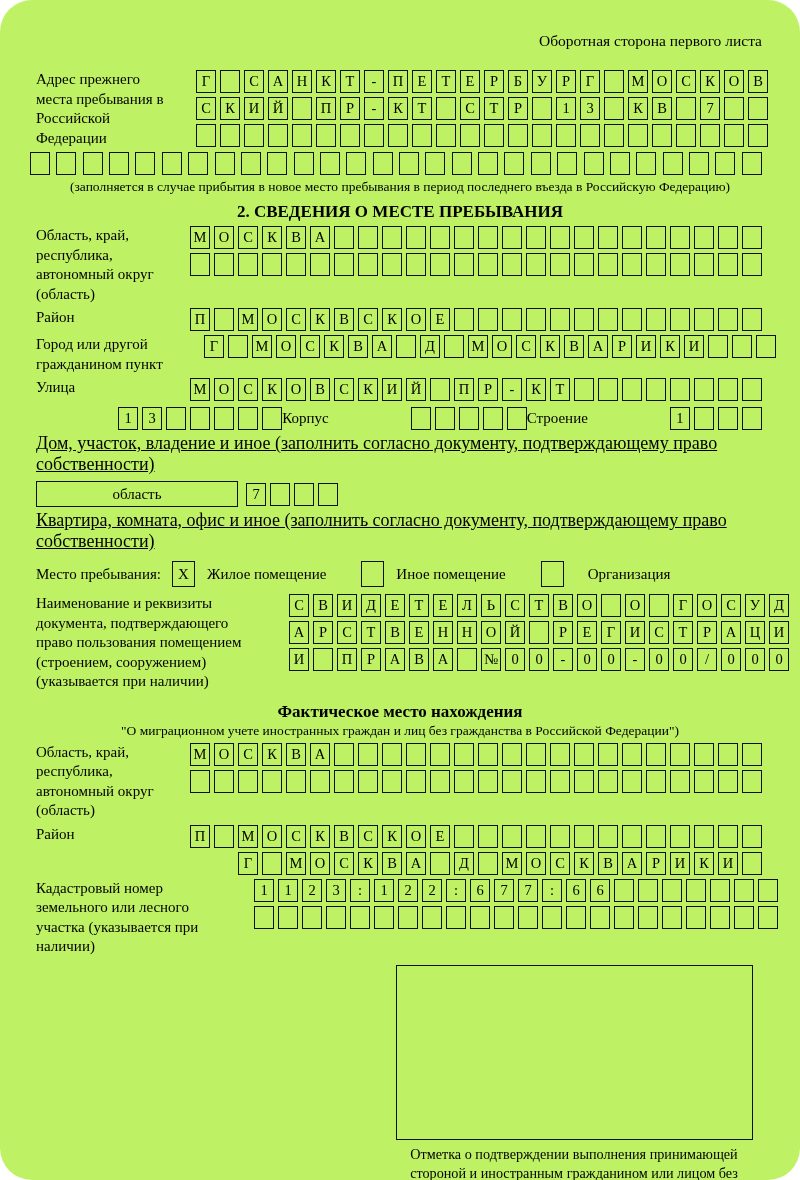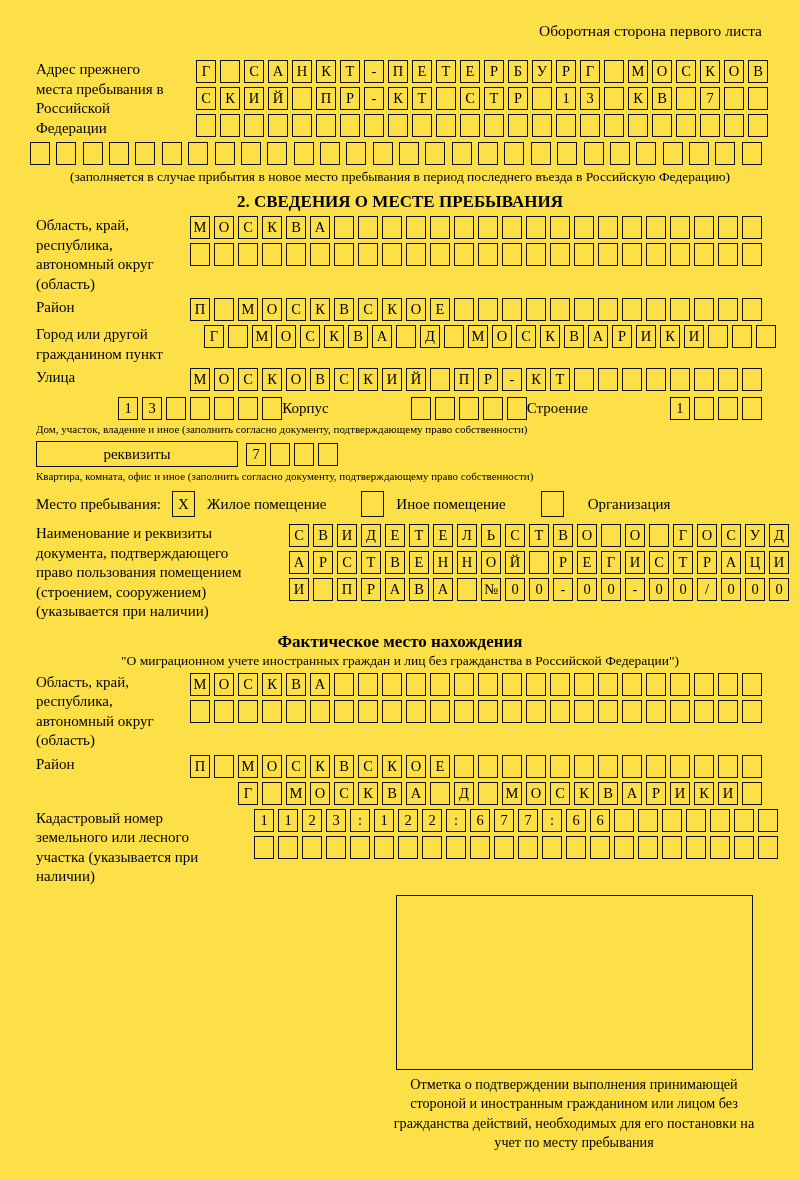--- a/index.html
+++ b/index.html
@@ -1,23 +1,24 @@
 <!DOCTYPE html>
 <html><head>
 <meta charset="utf-8">
 <style>
   html,body{margin:0;padding:0;background:#fff;}
   .page{
     position:relative;
     width:800px;height:1180px;
     box-sizing:border-box;
-    padding-top:22px;
-    background:#fde047;color:#000;
+    padding-top:32px;
+    background:#bef264;color:#000;
     font-family:"Liberation Serif","DejaVu Serif",serif;
     overflow:hidden;
+    border-radius:32px;
   }
   .backnote{text-align:right;margin-right:38px;font-size:15.5px;}
   .frow{display:flex;margin:4px 38px 0 36px;gap:28px;}
   .mt20{margin-top:20px;}
   .lbl{font-size:15px;line-height:1.3;flex-shrink:0;}
   .w132{width:132px;}
   .w118{width:118px;}
   .w140{width:140px;}
   .w80{width:80px;}
   .w225{width:225px;}
@@ -25,21 +26,21 @@
   .boxcol{margin-left:auto;display:flex;flex-direction:column;gap:4px;}
   .cells{display:flex;gap:4px;margin-left:auto;}
   .cell{
     width:20px;height:23px;box-sizing:border-box;
     border:1.5px solid #121212;
     display:flex;align-items:center;justify-content:center;
     font-size:14.5px;line-height:1;flex-shrink:0;
   }
   .fullrow{margin:4px 38px 0 30px;justify-content:space-between;}
   .caption{font-size:13.5px;text-align:center;margin-top:4px;}
-  .caption-left{font-size:11px;margin:3px 38px 0 36px;}
+  .caption-left{font-size:18px;margin:3px 38px 0 36px;text-decoration:underline;}
   .title{font-weight:bold;text-align:center;font-size:17px;margin-top:7px;}
   .houserow{display:flex;align-items:center;justify-content:space-between;margin:6px 38px 0 36px;}
   .namedbox{
     border:1.5px solid #121212;height:26px;box-sizing:border-box;
     display:flex;align-items:center;justify-content:center;font-size:15px;flex-shrink:0;
   }
   .w166{width:166px;}
   .w202{width:202px;}
   .inlbl{font-size:15px;white-space:nowrap;}
   .aptrow{display:flex;align-items:center;gap:8px;margin:6px 38px 0 36px;}
@@ -349,21 +350,21 @@
     <div class="cells">
         <span class="cell">1</span>
         <span class="cell"></span>
         <span class="cell"></span>
         <span class="cell"></span>
       </div>
   </div>
   <div class="caption-left">Дом, участок, владение и иное (заполнить согласно документу, подтверждающему право собственности)</div>
 
   <div class="aptrow">
-    <div class="namedbox w202">реквизиты</div>
+    <div class="namedbox w202">область</div>
     <div class="cells" style="margin-left:0;">
         <span class="cell">7</span>
         <span class="cell"></span>
         <span class="cell"></span>
         <span class="cell"></span>
       </div>
   </div>
   <div class="caption-left">Квартира, комната, офис и иное (заполнить согласно документу, подтверждающему право собственности)</div>
 
   <div class="stayrow">

